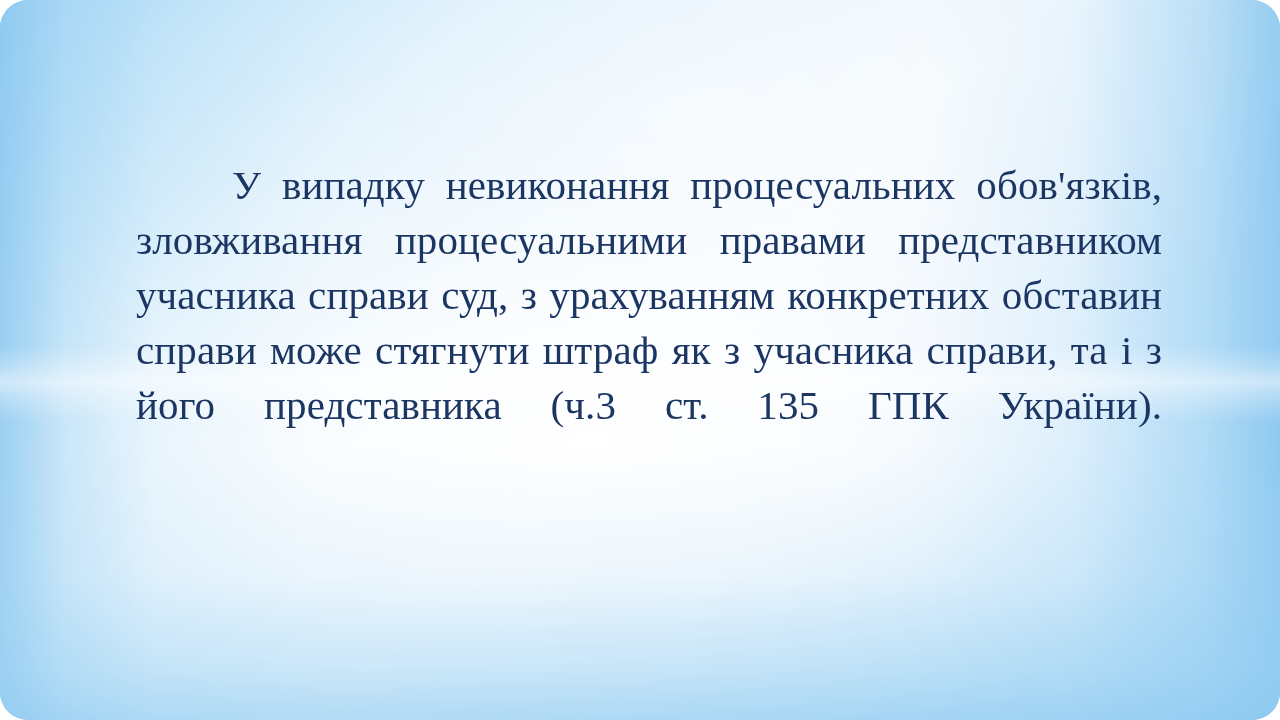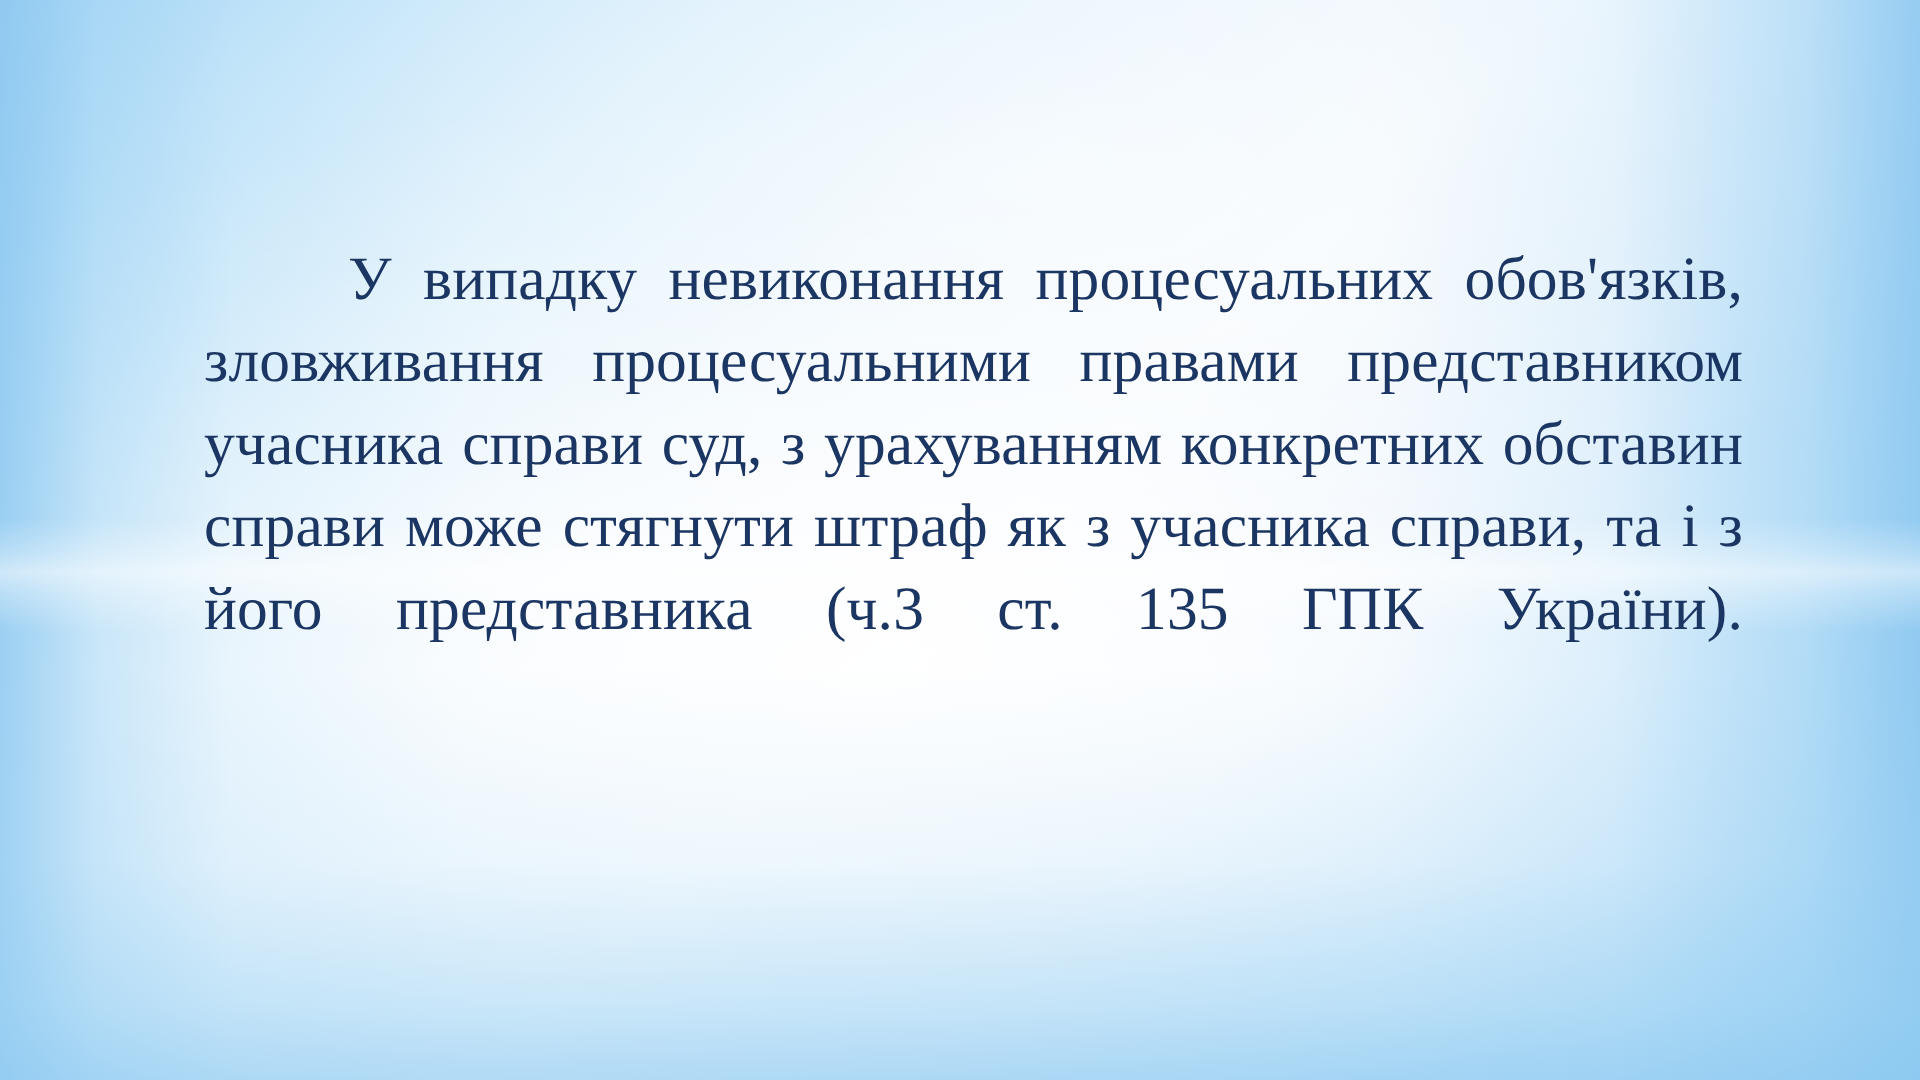--- a/index.html
+++ b/index.html
@@ -10,20 +10,21 @@
     height: 720px;
     overflow: hidden;
   }
 
   #slide {
     position: relative;
     width: 1280px;
     height: 720px;
     overflow: hidden;
     background-color: #bfe2f8;
+    border-radius: 28px;
   }
 
   
   .bg-layer {
     position: absolute;
     inset: 0;
     pointer-events: none;
   }
 
   

